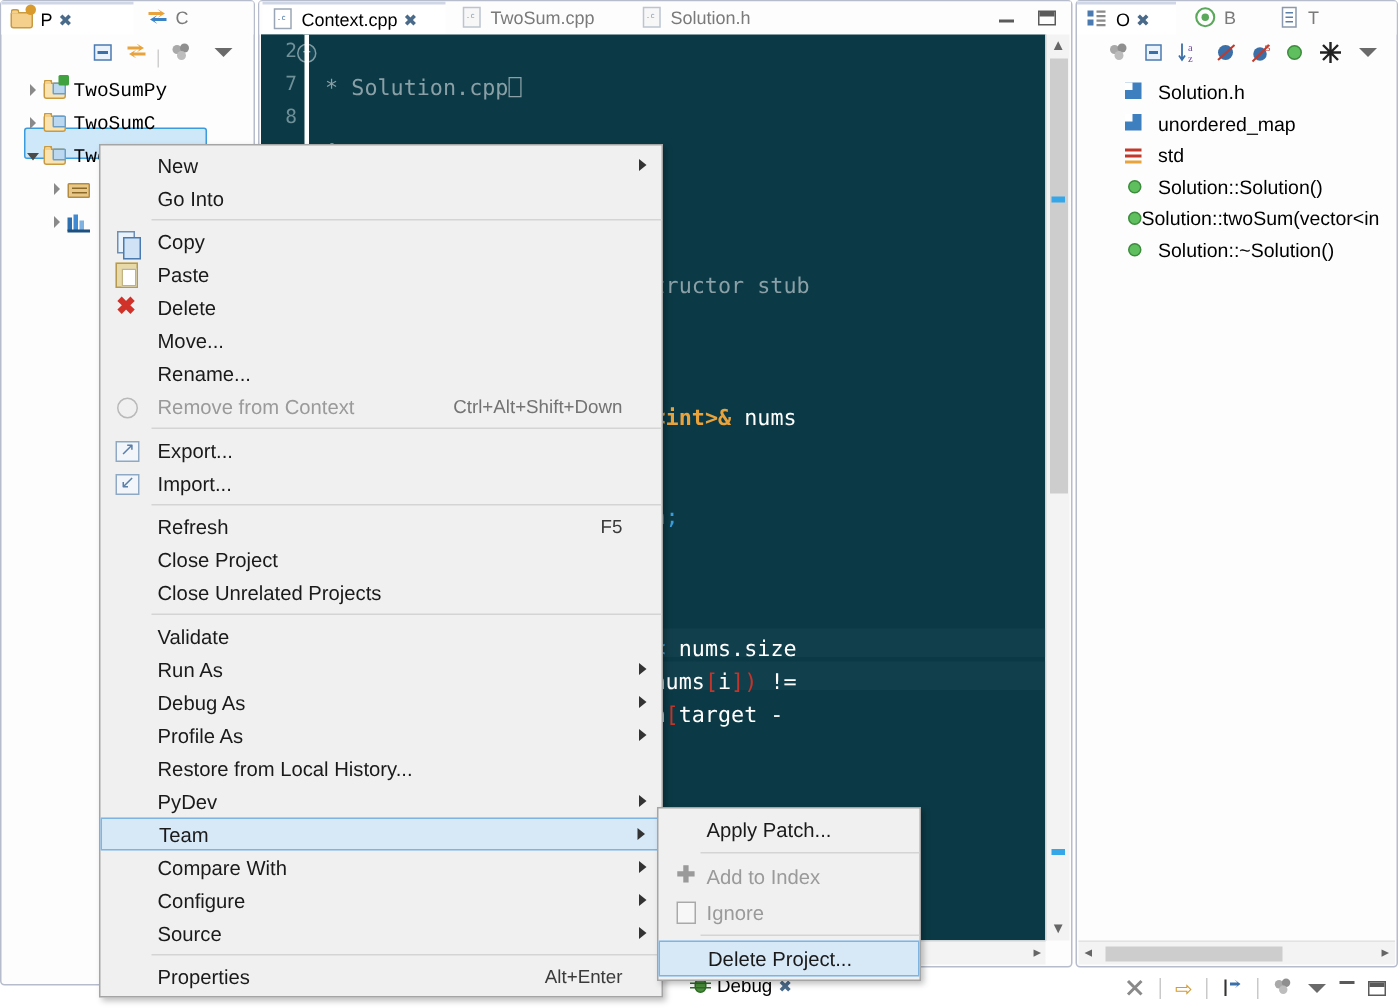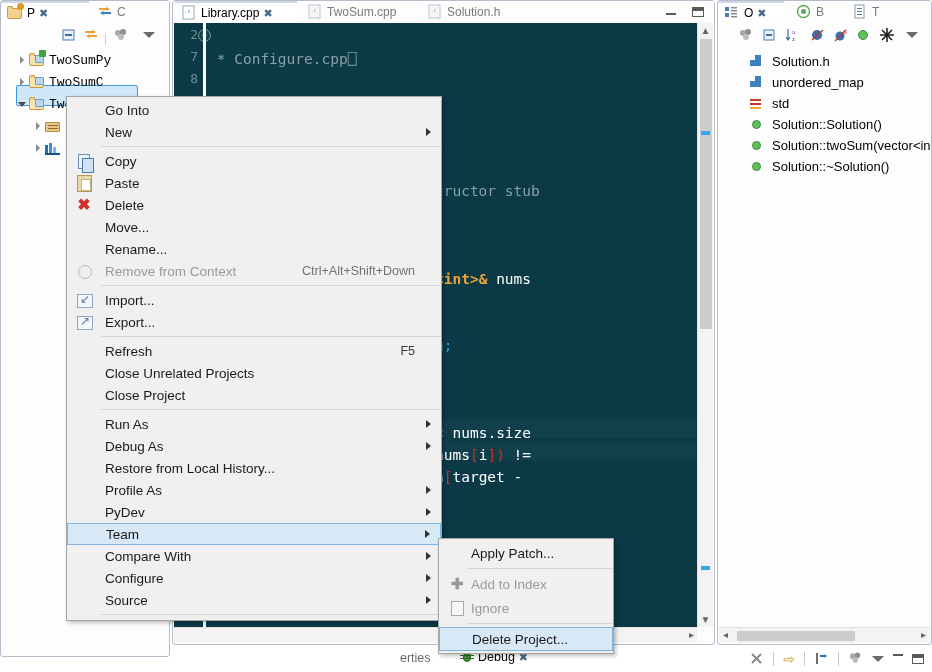--- a/index.html
+++ b/index.html
@@ -251,21 +251,21 @@
 
 <div class="panel" id="editor">
   <div class="panel-tabbar">
     <div class="tab active" style="left:2px;width:122px;">
       <span class="ic">
         <svg width="15" height="15" viewBox="0 0 15 15">
             <rect x="2" y="1" width="11" height="13" fill="#fff" stroke="#9aa6b5"></rect>
             <text x="3.5" y="8" font-size="5" fill="#3b6fa8" font-family="monospace">.c</text>
           </svg>
       </span>
-      <span>Library.cpp</span>
+      <span>Context.cpp</span>
       <span class="x-close">✖</span>
     </div>
     <div class="tab inactive" style="left:128px;width:108px;">
       <span class="ic">
         <svg width="15" height="15" viewBox="0 0 15 15">
             <rect x="2" y="1" width="11" height="13" fill="#f7f7f7" stroke="#bcc4cf"></rect>
             <text x="3.5" y="8" font-size="5" fill="#8a99ad" font-family="monospace">.c</text>
           </svg>
       </span>
       <span>TwoSum.cpp</span>
@@ -289,21 +289,21 @@
       <span class="lnum" style="top:26px;">7</span>
       <span class="lnum" style="top:48px;">8</span>
     </div>
     <span class="abs" style="left:24px;top:6px;width:11px;height:11px;border:1px solid #7e9aa3;border-radius:50%;background:#144452;color:#bcd;font-size:9px;line-height:10px;text-align:center;">+</span>
     <div class="gsep"></div>
 
     <div class="hl-line" style="top:396px;"></div>
     <div class="hl-line" style="top:418px;"></div>
 
     <div id="code-lines">
-        <div class="cline" style="top: 28px;"><span class="c-cmt"> * Configure.cpp</span><span class="c-cmt">⎕</span></div>
+        <div class="cline" style="top: 28px;"><span class="c-cmt"> * Solution.cpp</span><span class="c-cmt">⎕</span></div>
         <div class="cline" style="top: 72px;"><span class="c-kw">#include</span><span class="c-pun"> </span><span class="c-str">"Solution.h"</span></div>
         <div class="cline" style="top: 94px;"><span class="c-pun">                  </span><span class="c-str">&gt;</span></div>
         <div class="cline" style="top: 160px;"><span class="c-cmt">                 ated constructor stub</span></div>
         <div class="cline" style="top: 248px;"><span class="c-fn">             twoSum</span><span class="c-red">(</span><span class="c-pun">vector</span><span class="c-kw">&lt;</span><span class="c-kw">int</span><span class="c-kw">&gt;&amp;</span><span class="c-wht"> nums</span></div>
         <div class="cline" style="top: 314px;"><span class="c-kw">             int, </span><span class="c-kw">int</span><span class="c-kw">&gt;</span><span class="c-typ"> hash;</span></div>
         <div class="cline" style="top: 336px;"><span class="c-typ">              sult;</span></div>
         <div class="cline" style="top: 402px;"><span class="c-kw">             int</span><span class="c-typ"> i </span><span class="c-typ">=</span><span class="c-num"> 0</span><span class="c-num">; i </span><span class="c-typ">&lt;</span><span class="c-wht"> nums</span><span class="c-pun">.size</span></div>
         <div class="cline" style="top: 424px;"><span class="c-pun">             ind</span><span class="c-red">(</span><span class="c-wht">target</span><span class="c-pun"> - </span><span class="c-wht">nums</span><span class="c-red">[</span><span class="c-wht">i</span><span class="c-red">])</span><span class="c-wht"> !=</span></div>
         <div class="cline" style="top: 446px;"><span class="c-pun">            .push_back</span><span class="c-red">(</span><span class="c-wht">hash</span><span class="c-red">[</span><span class="c-wht">target</span><span class="c-pun"> -</span></div>
         <div class="cline" style="top: 468px;"><span class="c-pun">            .push_back</span><span class="c-red">(</span><span class="c-wht">i</span><span class="c-red">);</span></div>
@@ -417,21 +417,21 @@
   <div class="olrow" style="top:92px;padding-left:32px;">
     <span class="ns-ic"></span>
     <span style="margin-left:9px;">std</span>
   </div>
   <div class="olrow" style="top:113px;padding-left:34px;">
     <span class="dot-g"></span>
     <span style="margin-left:11px;text-align:center;">Solution::Solution()</span>
   </div>
   <div class="olrow" style="top:134px;padding-left:34px;">
     <span class="dot-g"></span>
-    <span style="margin-left:11px;">Solution::twoSum(vector&lt;in</span>
+    <span style="">Solution::twoSum(vector&lt;in</span>
   </div>
   <div class="olrow" style="top:155px;padding-left:34px;">
     <span class="dot-g"></span>
     <span style="margin-left:11px;">Solution::~Solution()</span>
   </div>
 
   <div class="hsb" style="left:1px;right:1px;bottom:1px;">
     <div class="sb-arrow" style="left:4px;top:1px;">◂</div>
     <div class="sb-thumb" style="left:18px;top:3px;width:118px;height:10px;"></div>
     <div class="sb-arrow" style="right:4px;top:1px;">▸</div>
@@ -474,25 +474,25 @@
   </span>
   <span style="width:0;height:0;border-left:6px solid transparent;border-right:6px solid transparent;border-top:6px solid #6a6a6a;"></span>
   <span class="wmin" style="position:relative;top:-4px;"></span>
   <span class="wmax" style="position:relative;"></span>
 </div>
 
 <div id="ctxmenu">
   <div class="iconcol"></div>
   <div id="ctx-items">
       <div class="mi">
+        <span>New</span>
+        <span class="arr"></span>
+      </div>
+      <div class="mi">
         <span>Go Into</span>
-      </div>
-      <div class="mi">
-        <span>New</span>
-        <span class="arr"></span>
       </div>
       <div class="msep"></div>
       <div class="mi">
         <span class="mico">
           <span class="i-copy"></span>
         </span>
         <span>Copy</span>
       </div>
       <div class="mi">
         <span class="mico">
@@ -515,56 +515,59 @@
       <div class="mi dis">
         <span class="mico">
           <span class="i-rmctx"></span>
         </span>
         <span>Remove from Context</span>
         <span class="acc">Ctrl+Alt+Shift+Down</span>
       </div>
       <div class="msep"></div>
       <div class="mi">
         <span class="mico">
+          <span class="i-exp"></span>
+        </span>
+        <span>Export...</span>
+      </div>
+      <div class="mi">
+        <span class="mico">
           <span class="i-imp"></span>
         </span>
         <span>Import...</span>
-      </div>
-      <div class="mi">
-        <span class="mico">
-          <span class="i-exp"></span>
-        </span>
-        <span>Export...</span>
       </div>
       <div class="msep"></div>
       <div class="mi">
         <span>Refresh</span>
         <span class="acc">F5</span>
       </div>
       <div class="mi">
+        <span>Close Project</span>
+      </div>
+      <div class="mi">
         <span>Close Unrelated Projects</span>
       </div>
-      <div class="mi">
-        <span>Close Project</span>
-      </div>
       <div class="msep"></div>
       <div class="mi">
+        <span>Validate</span>
+      </div>
+      <div class="mi">
         <span>Run As</span>
         <span class="arr"></span>
       </div>
       <div class="mi">
         <span>Debug As</span>
         <span class="arr"></span>
       </div>
       <div class="mi">
+        <span>Profile As</span>
+        <span class="arr"></span>
+      </div>
+      <div class="mi">
         <span>Restore from Local History...</span>
-      </div>
-      <div class="mi">
-        <span>Profile As</span>
-        <span class="arr"></span>
       </div>
       <div class="mi">
         <span>PyDev</span>
         <span class="arr"></span>
       </div>
       <div class="mi sel">
         <span>Team</span>
         <span class="arr"></span>
       </div>
       <div class="mi">
@@ -573,20 +576,24 @@
       </div>
       <div class="mi">
         <span>Configure</span>
         <span class="arr"></span>
       </div>
       <div class="mi">
         <span>Source</span>
         <span class="arr"></span>
       </div>
       <div class="msep"></div>
+      <div class="mi">
+        <span>Properties</span>
+        <span class="acc">Alt+Enter</span>
+      </div>
     </div>
 </div>
 
 <div id="submenu">
   <div class="iconcol"></div>
   <div id="sub-items">
       <div class="mi">
         <span>Apply Patch...</span>
       </div>
       <div class="msep"></div>

